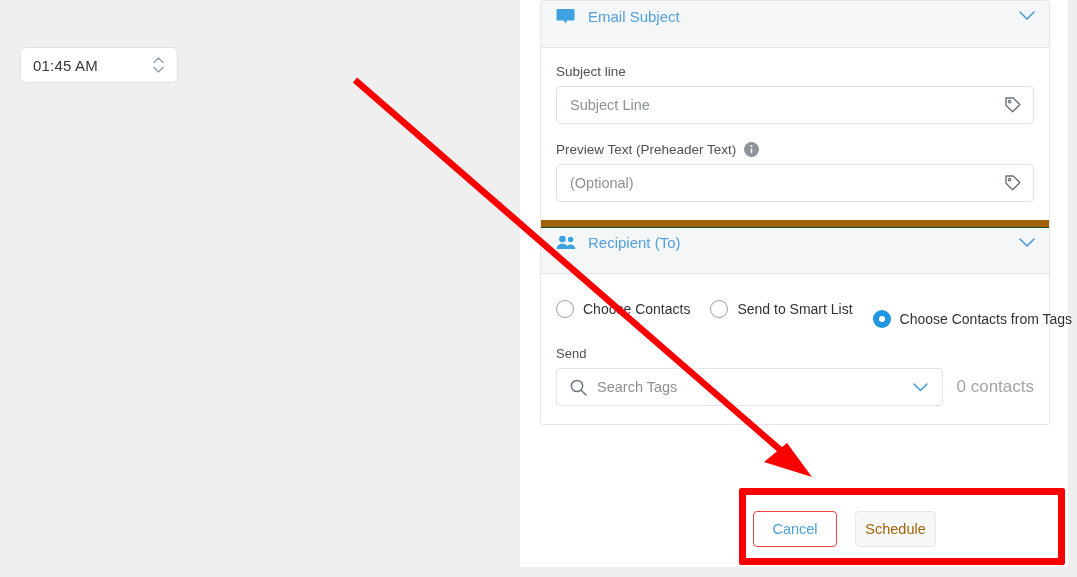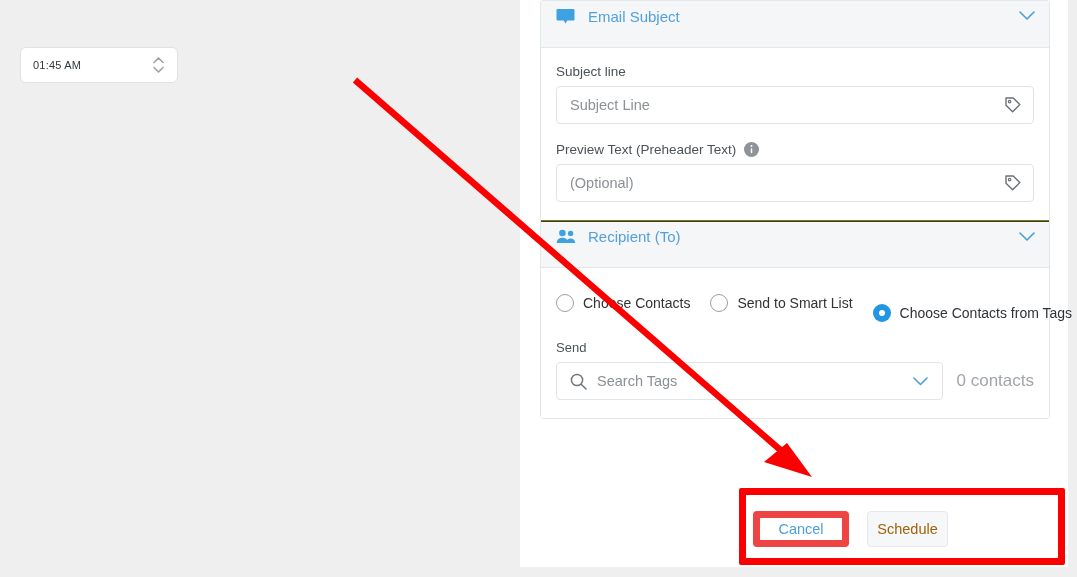--- a/index.html
+++ b/index.html
@@ -27,21 +27,21 @@
     background: #ffffff;
     border: 1px solid #dfe3e8;
     border-radius: 6px;
     box-sizing: border-box;
     display: flex;
     align-items: center;
     padding: 0 12px;
   }
   .time-picker .tp-value {
     flex: 1;
-    font-size: 11px;
+    font-size: 15px;
     color: #33393f;
     letter-spacing: .2px;
   }
   .tp-stepper {
     width: 14px;
     height: 22px;
     display: flex;
     flex-direction: column;
     align-items: center;
     justify-content: center;
@@ -93,21 +93,21 @@
   }
   .section-head .sec-chevron {
     display: flex;
     align-items: center;
   }
 
   .section-body {
     padding: 16px 15px 18px 15px;
     background: #fff;
   }
-  .section-body.first { border-bottom: 1px solid #a16207; }
+  .section-body.first { border-bottom: 7px solid #a16207; }
 
   .field-label {
     font-size: 13.5px;
     color: #4b5258;
     margin-bottom: 7px;
     display: flex;
     align-items: center;
   }
   .field-label .info-icon {
     margin-left: 8px;
@@ -258,23 +258,23 @@
     font-family: "Liberation Sans", sans-serif;
     font-size: 14.5px;
     display: flex;
     align-items: center;
     justify-content: center;
     box-sizing: border-box;
     cursor: pointer;
     border: 1px solid transparent;
   }
   .btn-cancel {
-    width: 96px;
-    background: #fff;
-    border: 7px solid #ef4444;
+    width: 84px;
+    background: #fff;
+    border: 1px solid #ef4444;
     color: #4b9fdc;
     text-align: center;
   }
   .btn-save {
     width: 76px;
     background: #3fa2e0;
     color: #ffffff;
     border: 1px solid #3fa2e0;
   }
   .btn-schedule {

